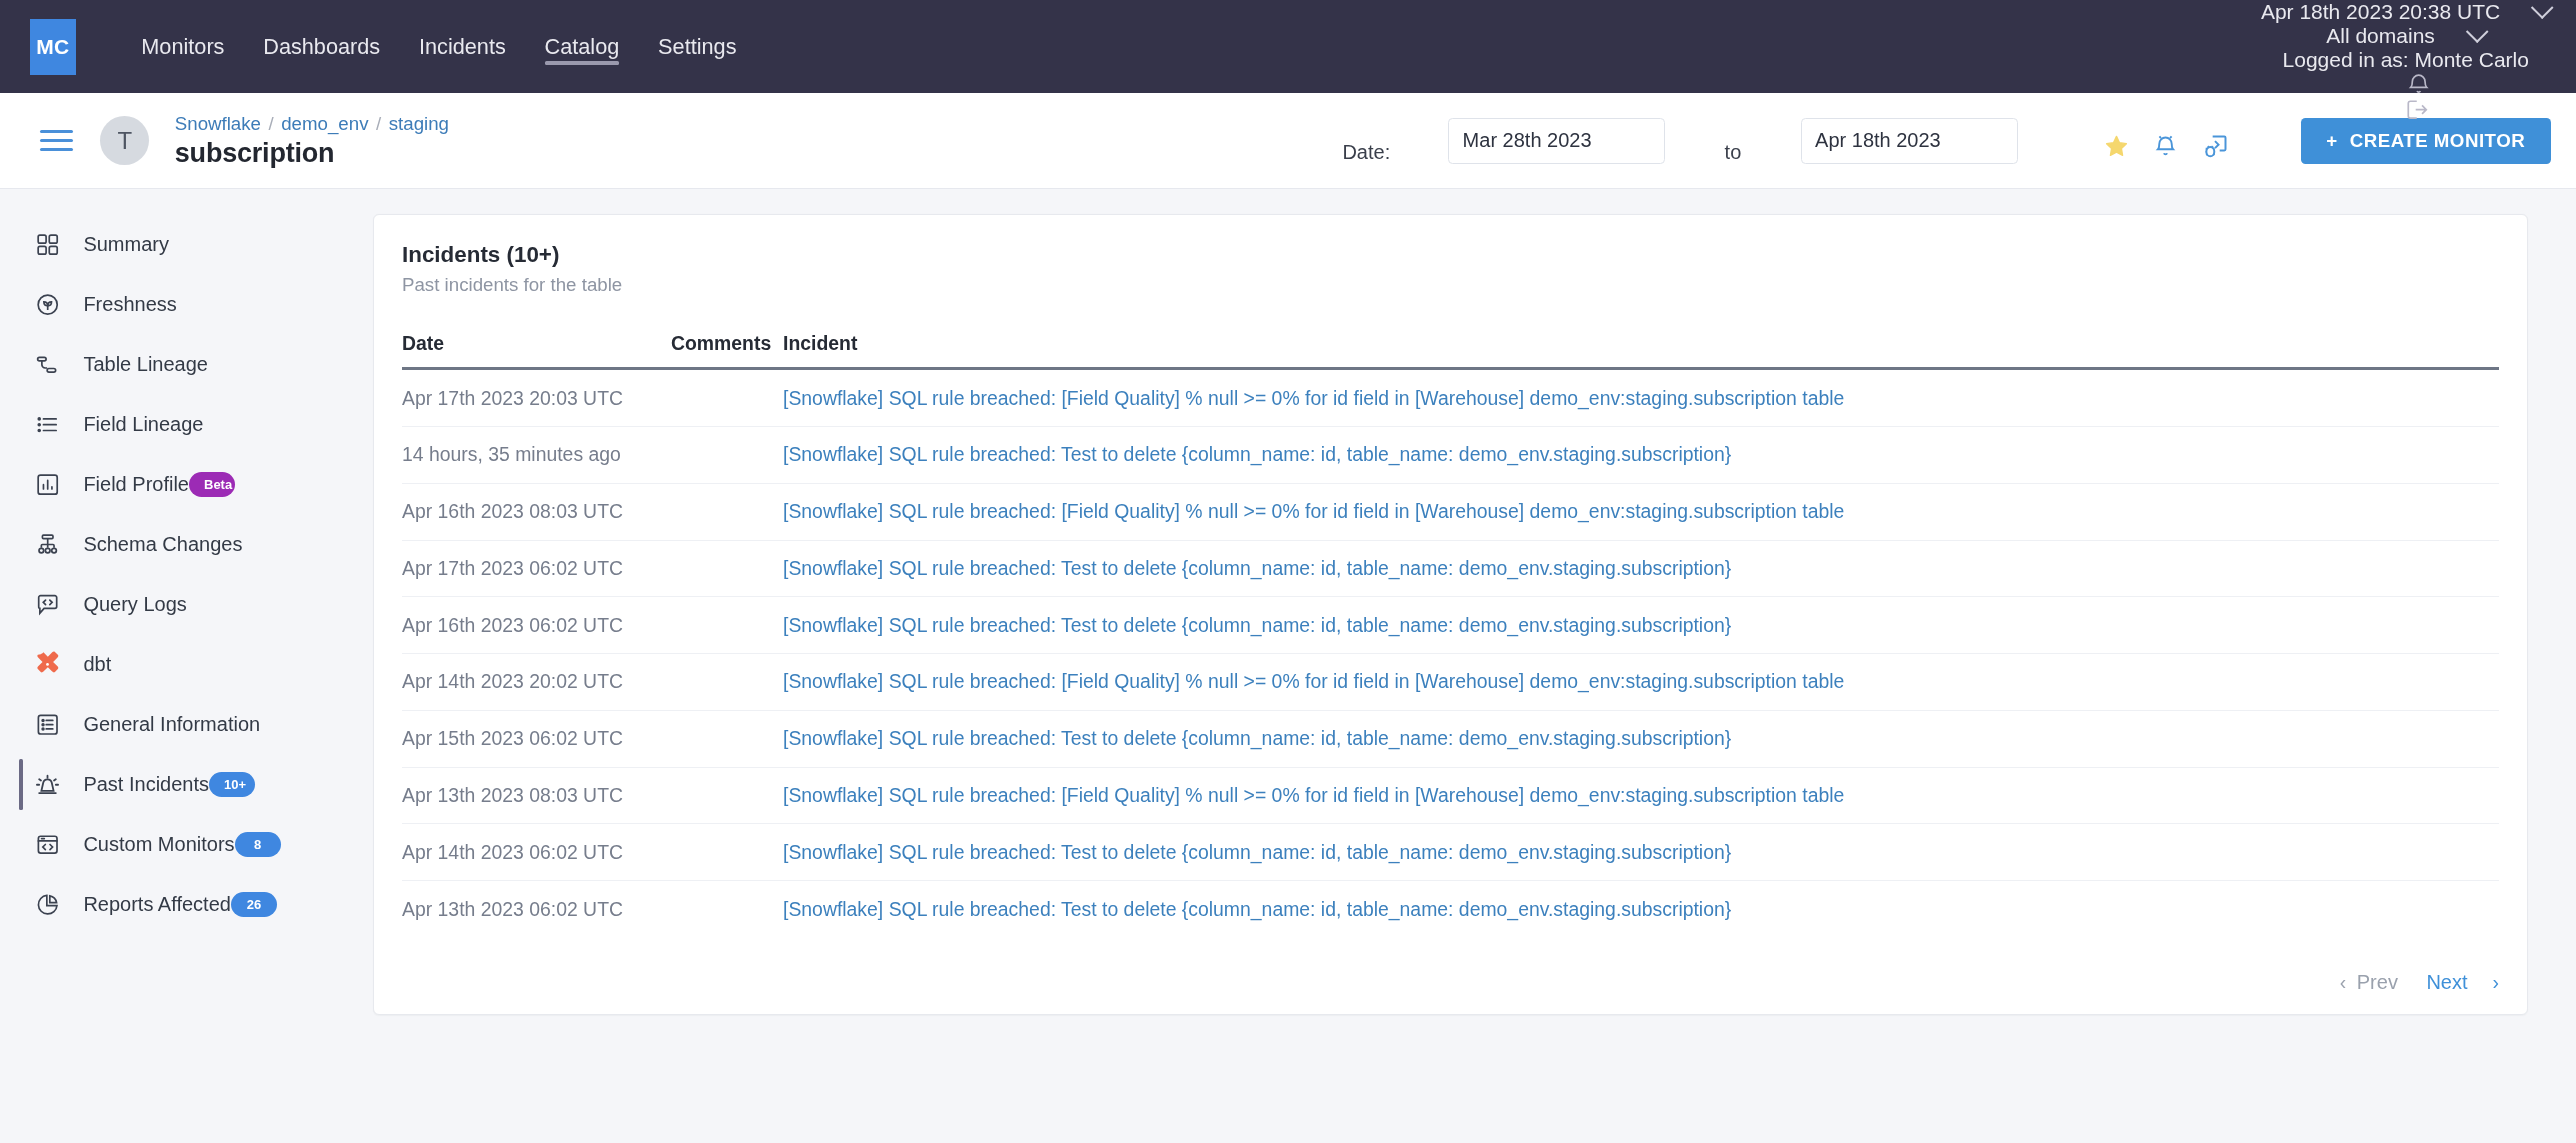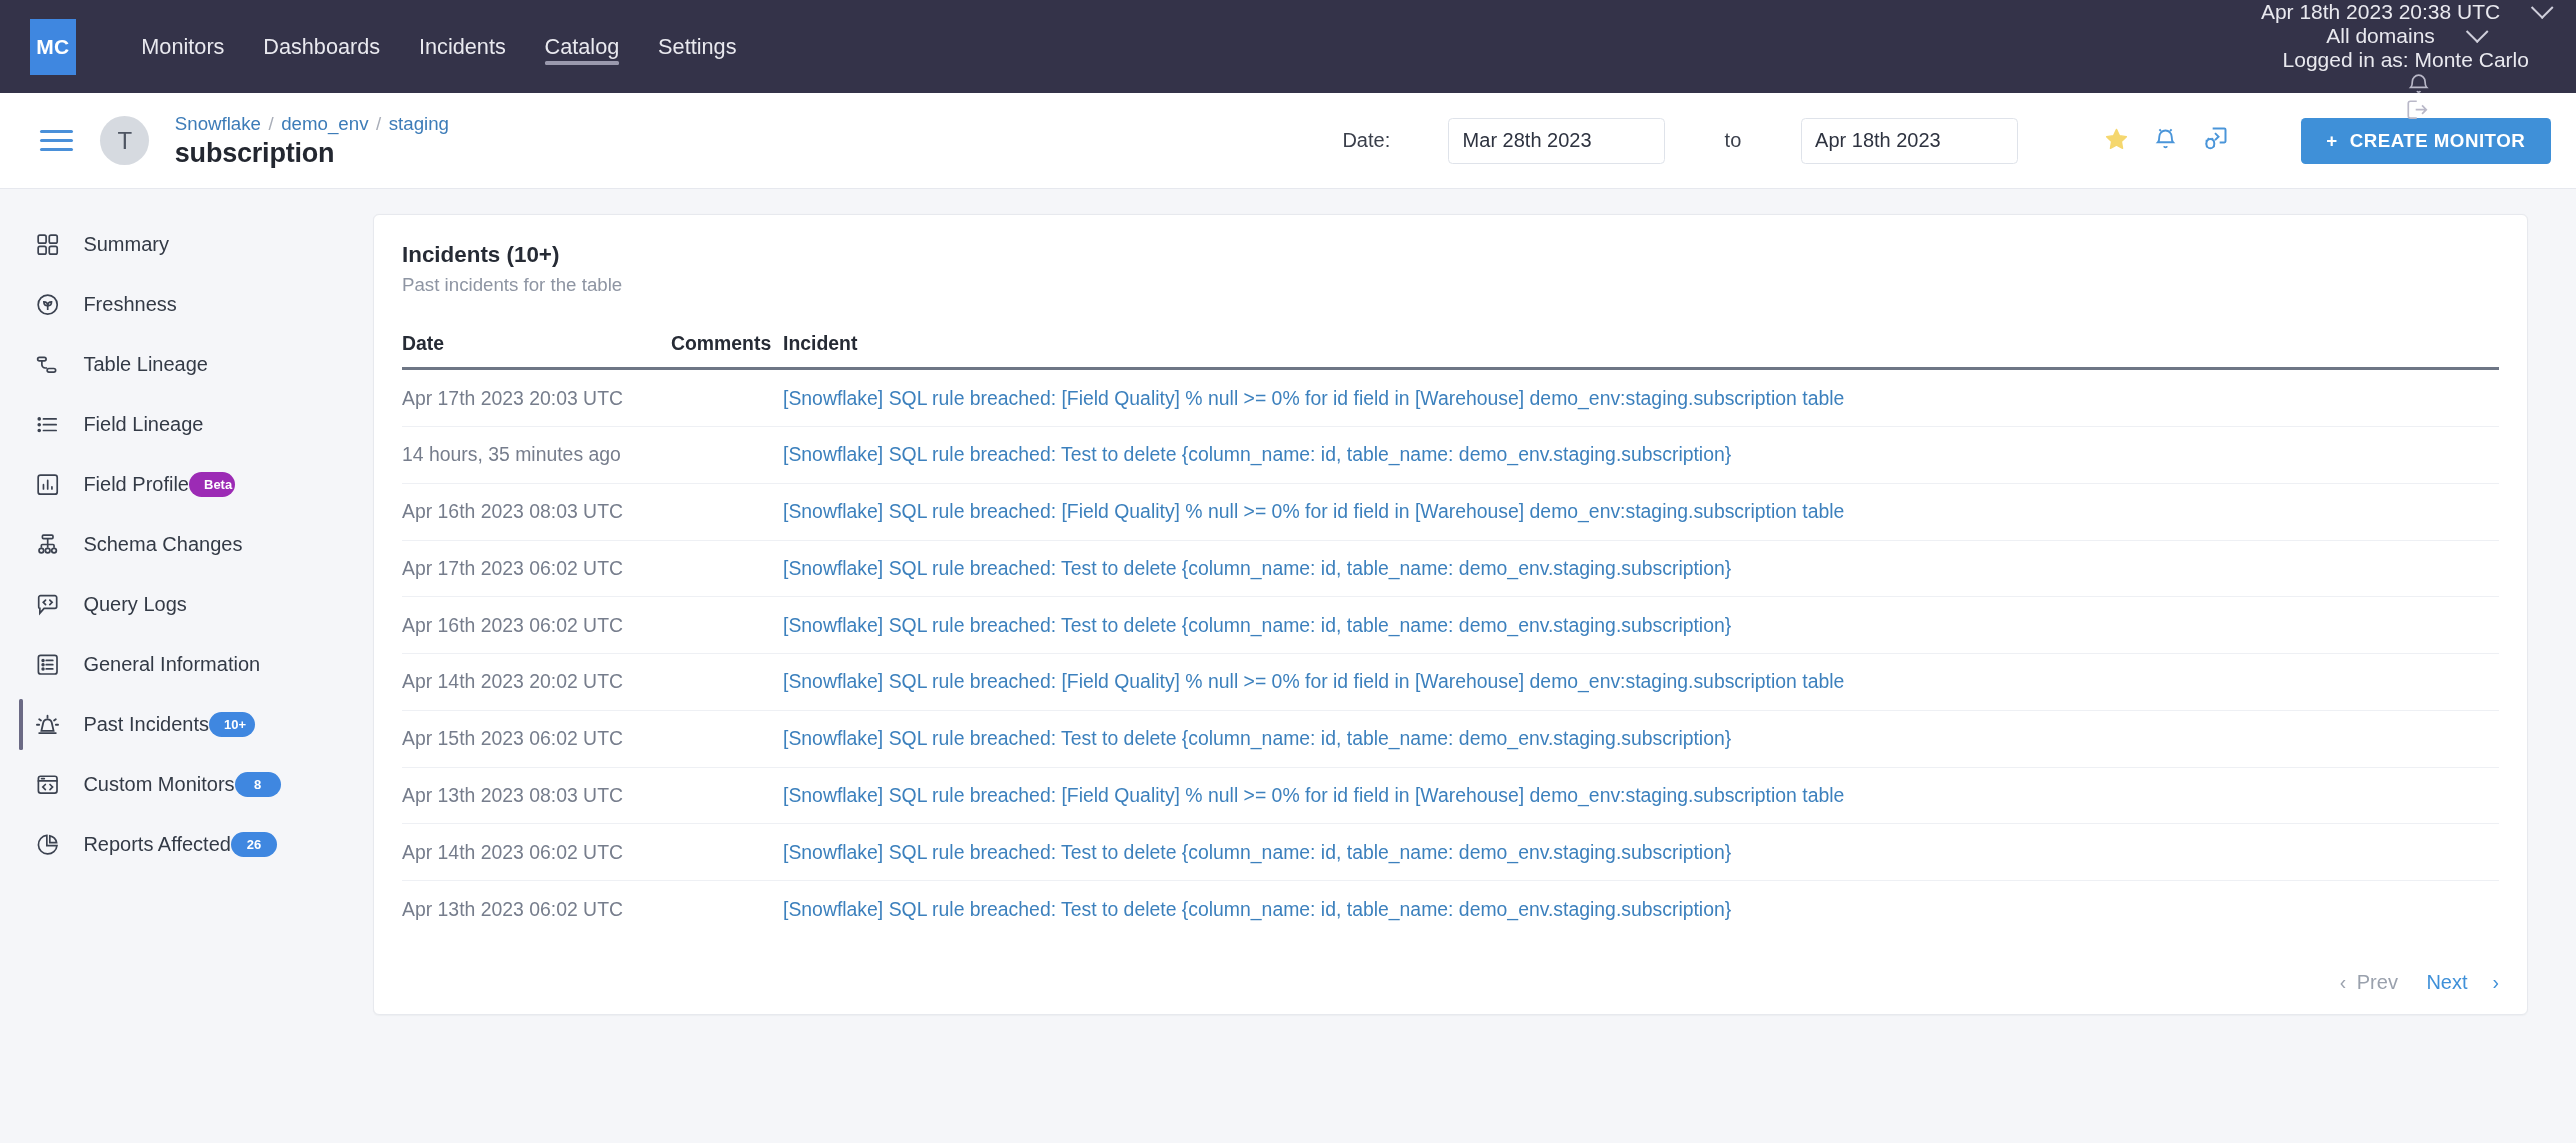--- a/index.html
+++ b/index.html
@@ -97,21 +97,21 @@
     font-size: 18.7px;
     color: #3d7cb8;
     margin-bottom: 3px;
     display: flex; gap: 7.5px; align-items: baseline;
   }
   .breadcrumb .sep { color: #a8adb8; }
   .page-title {
     font-size: 27px; font-weight: 700; color: #232730;
     letter-spacing: -0.2px;
   }
-  .sub-right { margin-left: auto; display: flex; align-items: center; gap: 46px; }
+  .sub-right { margin-left: auto; display: flex; align-items: flex-end; gap: 46px; }
   .date-label { font-size: 20px; color: #3a3f4b; margin-right: 12px; }
   .date-input {
     width: 217px; height: 46px;
     border: 0.7px solid #dfe3ea; border-radius: 4.5px;
     background: #fff;
     display: flex; align-items: center;
     padding: 0 13.4px;
     font-size: 20px; color: #2e3340;
   }
   .date-to { font-size: 20px; color: #3a3f4b; margin: 0 13.4px; }
@@ -384,20 +384,29 @@
     <div class="side-item">
       <span class="side-icon">
         <svg width="25.4" height="25.4" viewBox="0 0 24 24" fill="none" stroke="#3b4250" stroke-width="1.6" stroke-linecap="round">
           <path d="M3.5 5.2A1.7 1.7 0 0 1 5.2 3.5h13.6a1.7 1.7 0 0 1 1.7 1.7v8.6a1.7 1.7 0 0 1-1.7 1.7H8.6L4.6 20v-4.5h-.4a1.7 1.7 0 0 1-.7-1.7z"></path>
           <path d="M10 7.6L7.8 9.8 10 12M14 7.6l2.2 2.2L14 12"></path>
         </svg>
       </span>
       <span class="side-label">Query Logs</span>
     </div>
 
+    <div class="side-item">
+      <span class="side-icon">
+        <svg width="27" height="27" viewBox="0 0 24 24">
+          <path d="M3.4 3.4c-.7.7-.5 1.6.3 2.4l3.9 3.9-3.9 3.9c-.8.8-1 1.7-.3 2.4l2.6 2.6c.7.7 1.6.5 2.4-.3l3.9-3.9 3.9 3.9c.8.8 1.7 1 2.4.3l2.6-2.6c.7-.7.5-1.6-.3-2.4l-3.9-3.9 3.9-3.9c.8-.8 1-1.7.3-2.4l-2.6-2.6c-.7-.7-1.6-.5-2.4.3l-3.9 3.9-3.9-3.9C7.6 2.3 6.7 2.1 6 2.8z" fill="#ef6a4c"></path>
+          <circle cx="12" cy="11.9" r="1.25" fill="#fff"></circle>
+        </svg>
+      </span>
+      <span class="side-label">dbt</span>
+    </div>
 
     <div class="side-item">
       <span class="side-icon">
         <svg width="25.4" height="25.4" viewBox="0 0 24 24" fill="none" stroke="#3b4250" stroke-width="1.6" stroke-linecap="round">
           <rect x="3.2" y="3.2" width="17.6" height="17.6" rx="2.2"></rect>
           <circle cx="7.6" cy="8" r=".85" fill="#3b4250"></circle>
             <path d="M10.6 8h6.2"></path>
           <circle cx="7.6" cy="12" r=".85" fill="#3b4250"></circle>
             <path d="M10.6 12h6.2"></path>
           <circle cx="7.6" cy="16" r=".85" fill="#3b4250"></circle>

